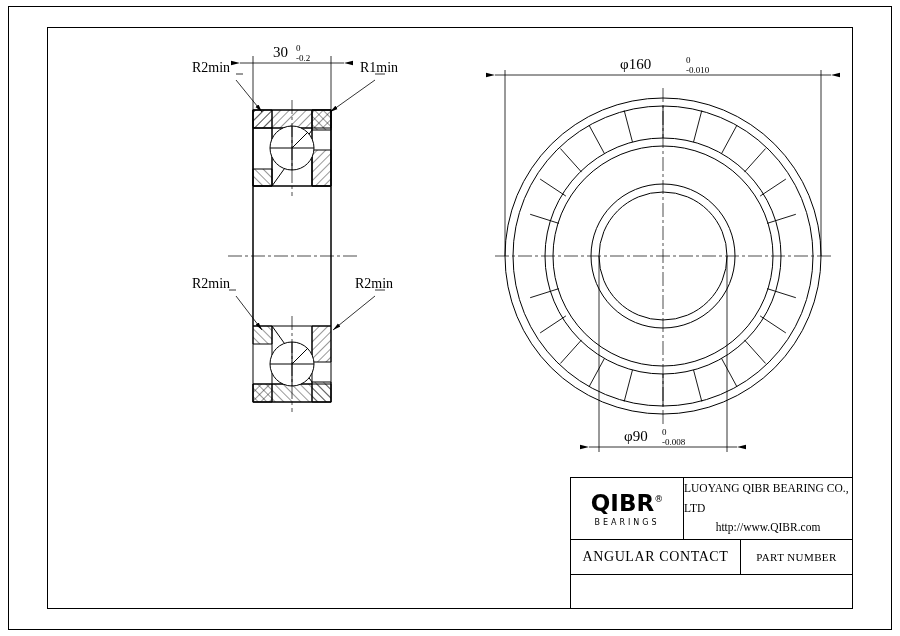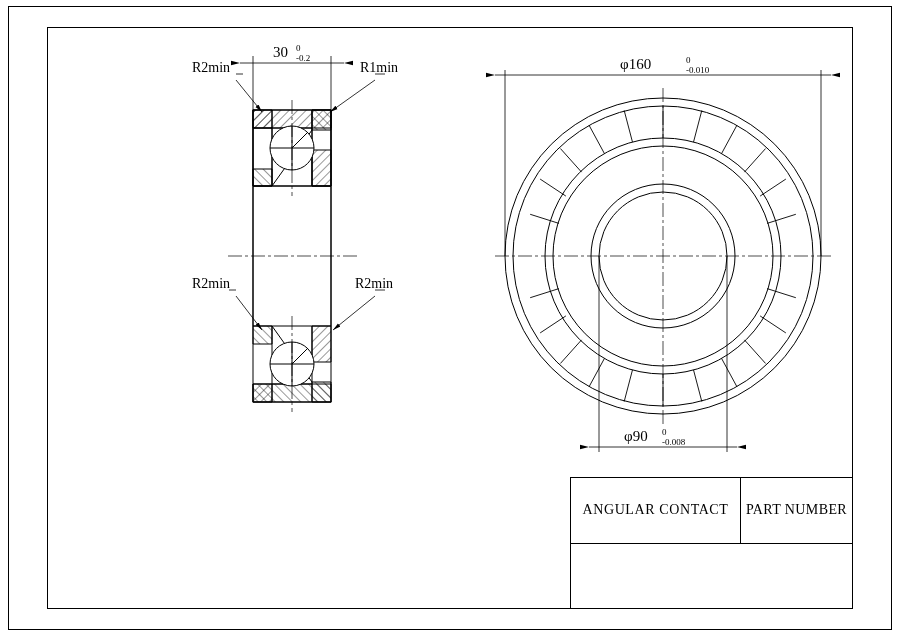--- a/index.html
+++ b/index.html
@@ -137,21 +137,21 @@
     align-items: center;
     justify-content: center;
     font-size: 14px;
     letter-spacing: 0.6px;
   }
   .tb-right-cell {
     flex: 1;
     display: flex;
     align-items: center;
     justify-content: center;
-    font-size: 14px;
+    font-size: 11px;
     letter-spacing: 0.4px;
     font-family: Liberation Serif, serif;
   }
   .tb-divider {
     height: 0;
     border-top: 1px solid #000;
   }
 </style>
 </head>
 <body>
@@ -312,20 +312,32 @@
       <line x1="589" y1="447" x2="737" y2="447" marker-start="url(#arrowStart)" marker-end="url(#arrowEnd)"></line>
     </g>
     <text class="dim-text" x="624" y="441">
       <tspan>φ</tspan><tspan>90</tspan>
     </text>
     <text class="tol-text" x="662" y="435">0</text>
     <text class="tol-text" x="662" y="445">-0.008</text>
   </svg>
 
   <div class="title-block">
+    <div class="tb-top">
+      <div class="tb-logo">
+        <div class="logo-main">
+          <span>QIBR</span><span class="logo-reg">®</span>
+        </div>
+        <div class="logo-sub">BEARINGS</div>
+      </div>
+      <div class="tb-company">
+        <div>LUOYANG QIBR BEARING CO., LTD</div>
+        <div>http://www.QIBR.com</div>
+      </div>
+    </div>
     <div class="tb-mid">
       <div class="tb-row first">
         <div class="tb-left-cell">ANGULAR CONTACT</div>
         <div class="tb-right-cell">PART  NUMBER</div>
       </div>
       <div class="tb-divider"></div>
       <div class="tb-row">
       </div>
     </div>
   </div>

